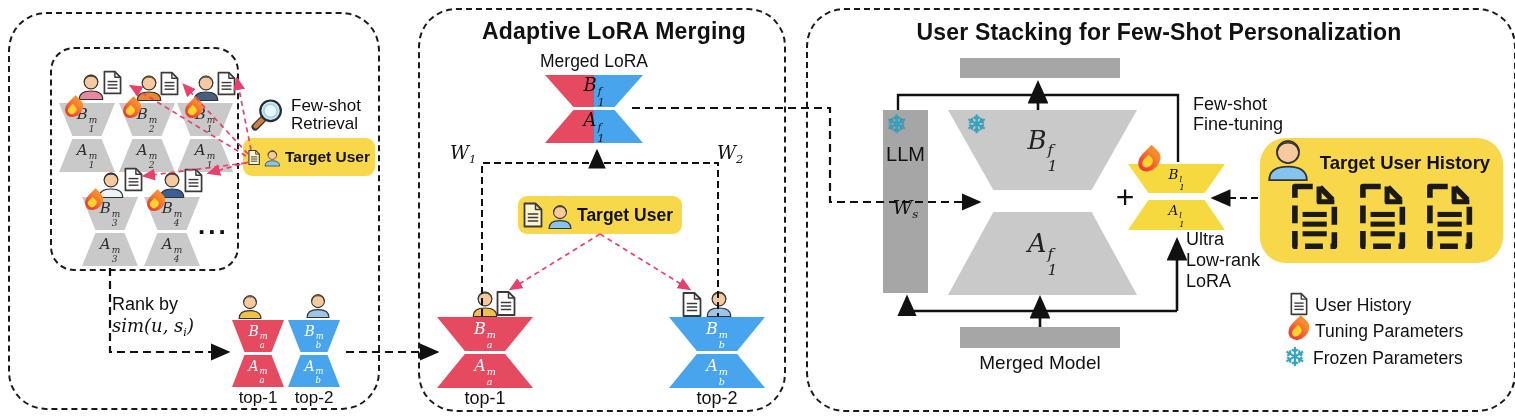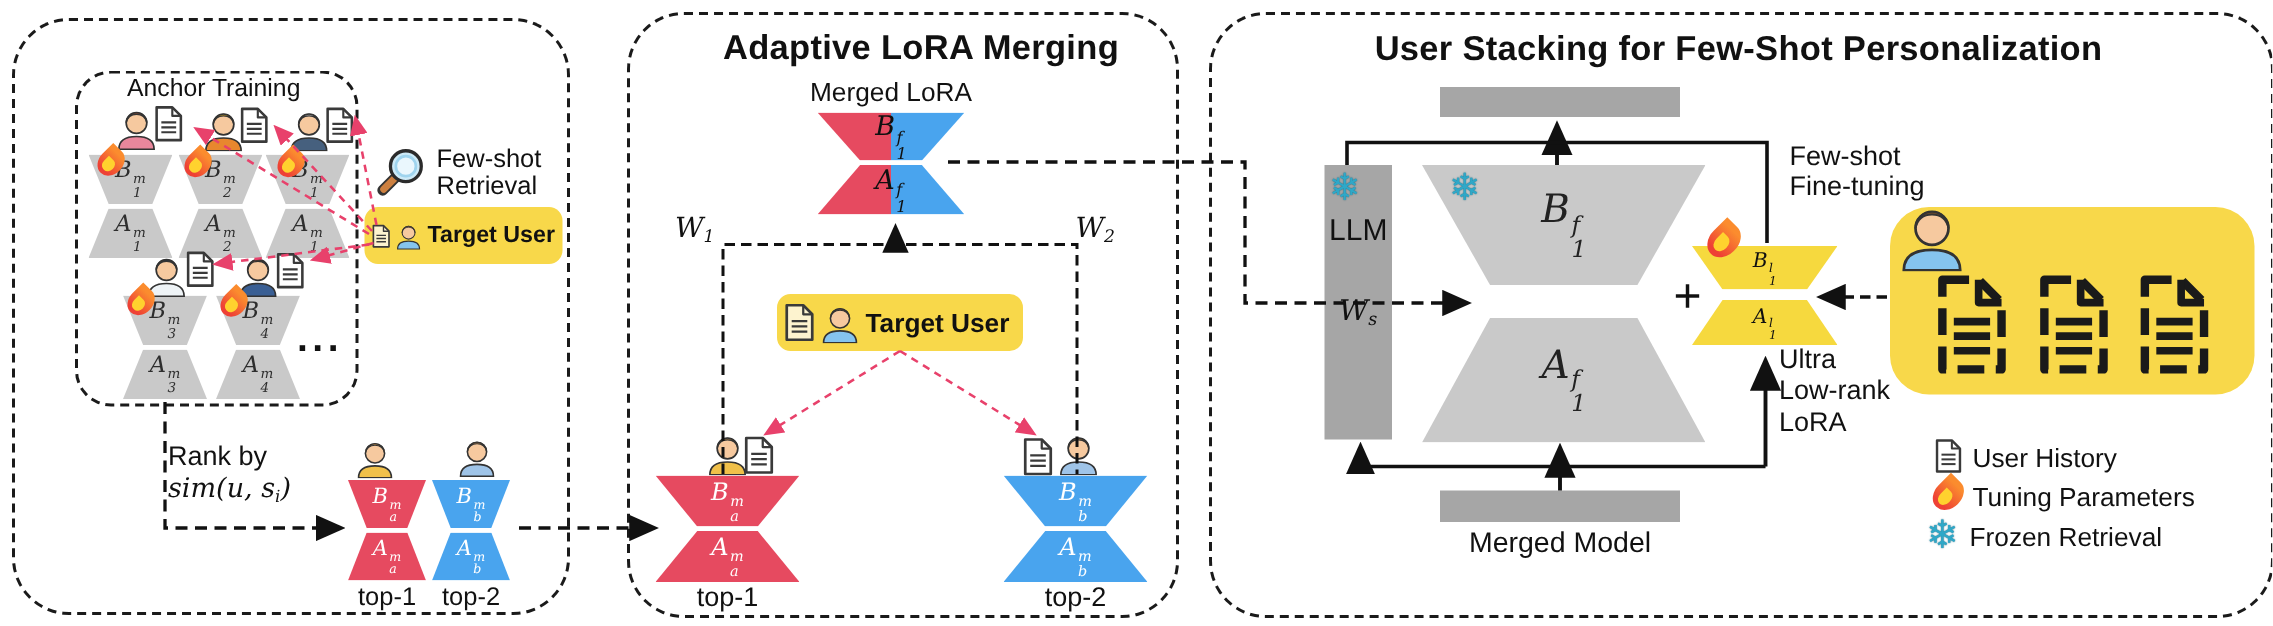--- a/index.html
+++ b/index.html
@@ -87,21 +87,20 @@
   </svg>
 
   <div class="panel" style="left:8px;top:12px;width:368px;height:394px"></div>
   <div class="panel" style="left:418px;top:8px;width:364px;height:400px"></div>
   <div class="panel" style="left:806px;top:8px;width:706px;height:400px"></div>
 
   <div class="title" style="left:432px;top:18px;width:364px">Adaptive LoRA Merging</div>
   <div class="title" style="left:806px;top:19px;width:706px">User Stacking for Few-Shot Personalization</div>
 
   <div class="box-dash" style="left:50px;top:47px;width:185px;height:220px"></div>
-  <div class="lab" style="left:50px;top:50px;width:185px;font-size:16.5px">Anchor Training</div>
 
   <div class="trap cutB gray" style="left:59px;top:103px;width:56px;height:33px;font-size:15px">
     <span class="math"><span>B</span><span class="ss">
           <span>m</span>
           <span>1</span>
         </span></span>
   </div>
   <div class="trap cutA gray" style="left:59px;top:139px;width:56px;height:33px;font-size:15px">
     <span class="math"><span>A</span><span class="ss">
           <span>m</span>
@@ -389,40 +388,41 @@
   <div class="abs" style="left:1186px;top:229px;font-size:18px;line-height:21px">
     <div>Ultra</div>
     <div>Low-rank</div>
     <div>LoRA</div>
   </div>
 
   <div class="abs" style="left:1260px;top:138px;width:243px;height:125px;background:#f8d84a;border-radius:26px"></div>
   <svg class="ic" style="left:1264px;top:133px;--hair:#7a4f2a;--shirt:#85c4ee" width="48" height="48">
       <use href="#person"></use>
     </svg>
+  <div class="lab" style="left:1310px;top:152px;width:190px;font-size:18.5px;font-weight:600">Target User History</div>
   <svg class="ic" style="left:1286px;top:181px" width="56" height="72">
       <use href="#hdoc"></use>
     </svg>
   <svg class="ic" style="left:1354px;top:181px" width="56" height="72">
       <use href="#hdoc"></use>
     </svg>
   <svg class="ic" style="left:1421px;top:181px" width="56" height="72">
       <use href="#hdoc"></use>
     </svg>
 
   <svg class="ic" style="left:1290px;top:292px" width="18" height="24">
       <use href="#doc"></use>
     </svg>
   <div class="abs" style="left:1315px;top:295px;font-size:17.5px">User History</div>
   <div class="fire" style="left:1288px;top:317px;width:22px;height:26px">
       <i></i>
     </div>
   <div class="abs" style="left:1315px;top:321px;font-size:17.5px">Tuning Parameters</div>
   <span class="snow" style="left:1284px;top:344px;font-size:26px">❄</span>
-  <div class="abs" style="left:1313px;top:348px;font-size:17.5px">Frozen Retrieval</div>
+  <div class="abs" style="left:1313px;top:348px;font-size:17.5px">Frozen Parameters</div>
 
   <svg class="ovl" width="1515" height="417" viewBox="0 0 1515 417">
     <defs>
       <marker id="ab" markerWidth="9" markerHeight="8" refX="7.5" refY="4" orient="auto">
         <path d="M0 0 L9 4 L0 8 Z" fill="#111"></path>
       </marker>
       <marker id="ar" markerWidth="8" markerHeight="7" refX="6.5" refY="3.5" orient="auto">
         <path d="M0 0 L8 3.5 L0 7 Z" fill="#e8416b"></path>
       </marker>
     </defs>

